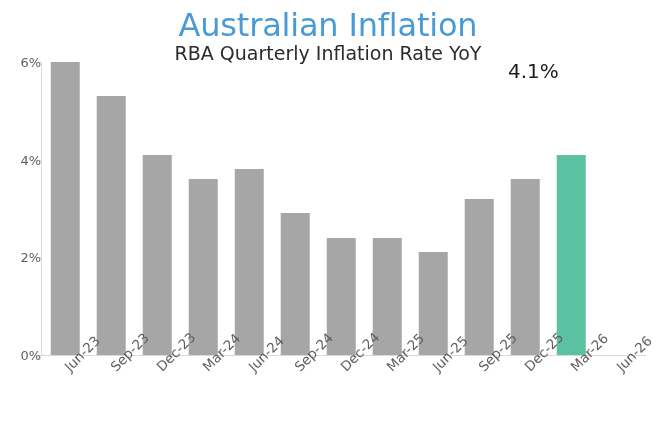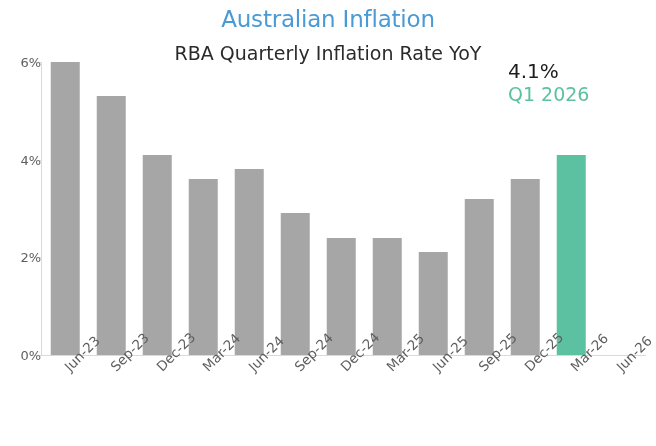--- a/index.html
+++ b/index.html
@@ -19,21 +19,21 @@
   }
 
   
   .chart-title {
     position: absolute;
     left: 0;
     top: 6px;
     width: 656px;
     text-align: center;
     font-family: "DejaVu Sans", sans-serif;
-    font-size: 23px;
+    font-size: 32px;
     font-weight: 400;
     color: #4a9ad5;
     letter-spacing: -0.2px;
     white-space: nowrap;
   }
   .chart-subtitle {
     position: absolute;
     left: 0;
     top: 42px;
     width: 656px;
@@ -268,16 +268,15 @@
       <div class="x-label-slot" style="left: 506px; width: 46px;">
         <div class="x-label">Mar-26</div>
       </div>
       <div class="x-label-slot" style="left: 552px; width: 46px;">
         <div class="x-label">Jun-26</div>
       </div>
     </div>
 
   <div class="annotation">
     <span class="value">4.1%</span>
-    <span class="note-line">Q1 2026</span>
   </div>
 
 </div>
 
 </body></html>

